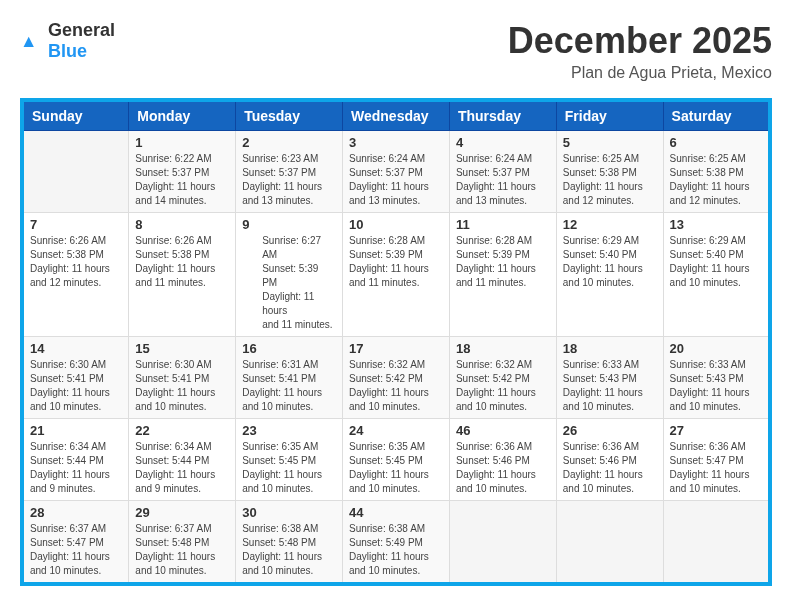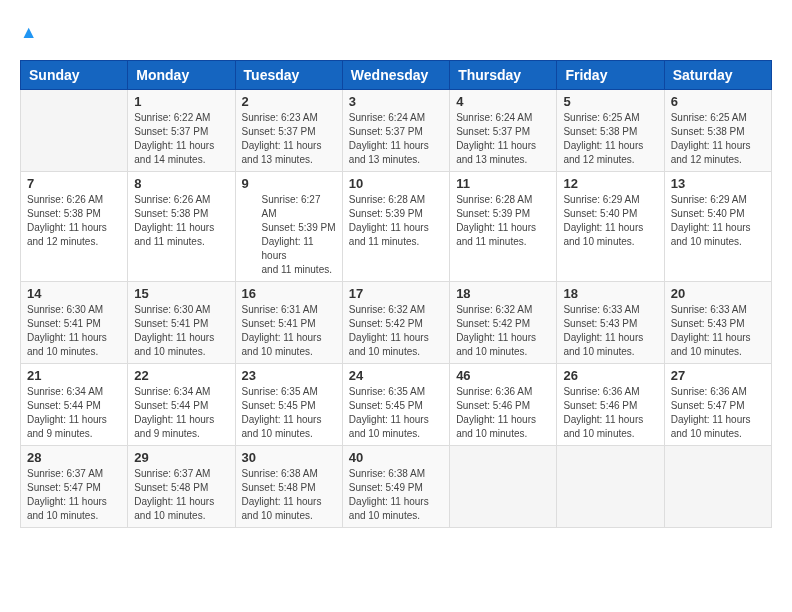--- a/index.html
+++ b/index.html
@@ -44,21 +44,21 @@
       color: #333;
     }
     .location-title {
       font-size: 16px;
       color: #555;
       margin-top: 2px;
     }
     .calendar-table {
       width: 100%;
       border-collapse: collapse;
-      border: 1px solid #0ea5e9;
+      border: 4px solid #0ea5e9;
     }
     .calendar-table th {
       background-color: #1565C0;
       color: #fff;
       text-align: left;
       padding: 6px 8px;
       font-size: 14px;
       font-weight: bold;
       border: 1px solid #0d47a1;
     }
@@ -95,22 +95,28 @@
     }
   </style>
 </head>
 <body>
 
 <div class="header-area">
   <div class="logo">
     <svg class="logo-icon" viewBox="0 0 30 30">
       <text x="0" y="22" font-size="22" fill="#2196F3">▲</text>
     </svg>
+    <div>
+      <span class="logo-text-general">General</span><br>
+      <span class="logo-text-blue">Blue</span>
+    </div>
   </div>
   <div class="title-area">
+    <div class="month-title">December 2025</div>
+    <div class="location-title">Plan de Agua Prieta, Mexico</div>
   </div>
 </div>
 
 <table class="calendar-table">
   <thead>
     <tr>
     <th>Sunday</th>
         <th>Monday</th>
         <th>Tuesday</th>
         <th>Wednesday</th>
@@ -334,21 +340,21 @@
 and 10 minutes.</div>
         </td>
         <td>
           <span class="day-number">30</span>
           <div class="day-info" style="white-space: pre-line;">Sunrise: 6:38 AM
 Sunset: 5:48 PM
 Daylight: 11 hours
 and 10 minutes.</div>
         </td>
         <td>
-          <span class="day-number">40</span>
+          <span class="day-number">44</span>
           <div class="day-info" style="white-space: pre-line;">Sunrise: 6:38 AM
 Sunset: 5:49 PM
 Daylight: 11 hours
 and 10 minutes.</div>
         </td>
         <td class="empty-cell"></td>
         <td class="empty-cell"></td>
         <td class="empty-cell"></td>
       </tr>
     </tbody>

